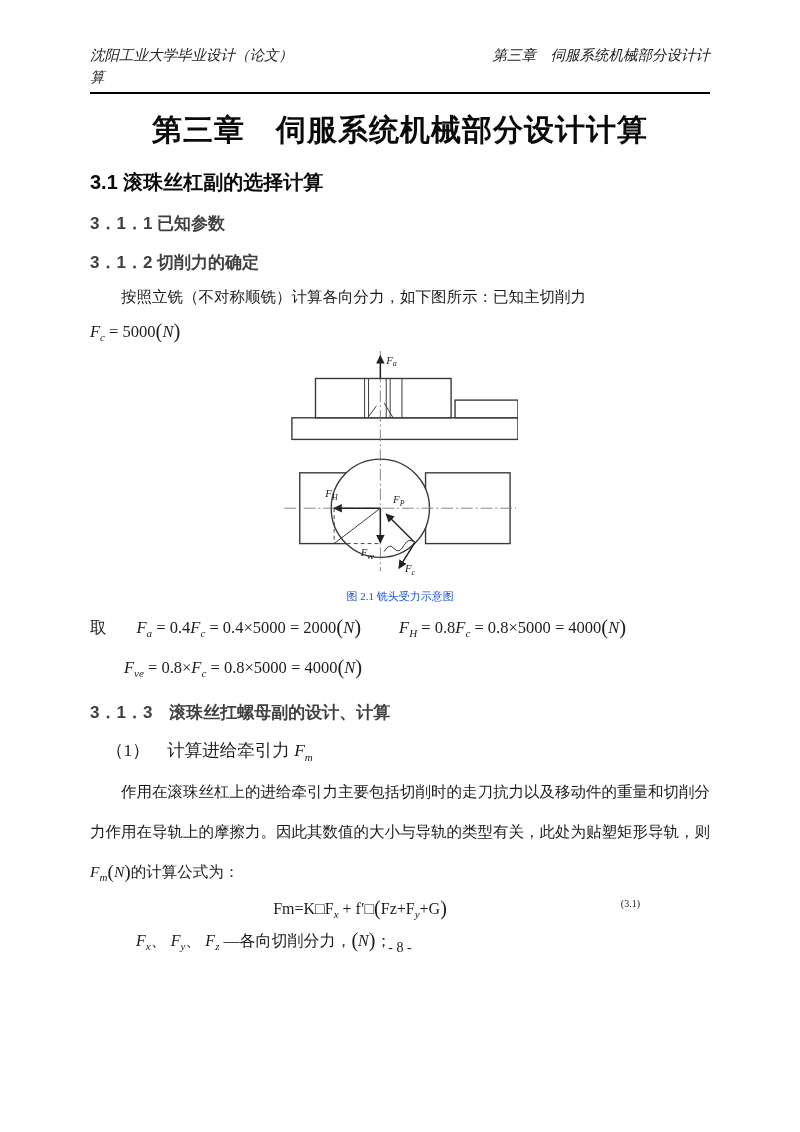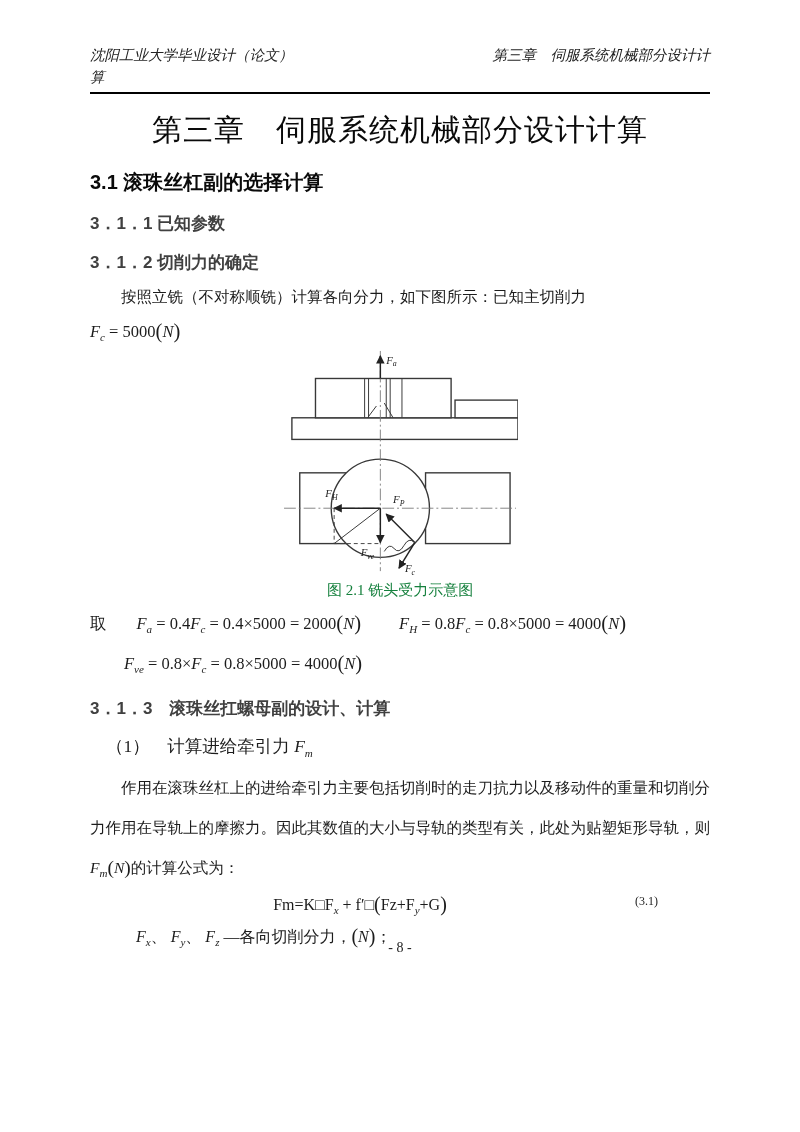--- a/index.html
+++ b/index.html
@@ -7,49 +7,49 @@
         font-family:"Liberation Serif","DejaVu Serif",serif;overflow:hidden;}
   .inner{padding:0 90px;}
 
   
   .hdr{padding-top:44px;font-style:italic;font-size:14.5px;color:#222;line-height:22px;}
   .hdr-l1{display:flex;justify-content:space-between;}
   .hdr-rule{border:none;border-top:2px solid #000;margin:4px 0 0 0;}
 
   
   .doc-title{margin:16px 0 0;text-align:center;font-family:"Liberation Sans","DejaVu Sans",sans-serif;
-             font-weight:normal;font-size:30px;letter-spacing:1px;color:#0a0a0a;}
+             font-weight:bold;font-size:30px;letter-spacing:1px;color:#0a0a0a;}
   .h2{margin:18px 0 0;font-family:"Liberation Sans","DejaVu Sans",sans-serif;font-weight:bold;font-size:20px;color:#0a0a0a;}
   .h3{margin:16px 0 0;font-family:"Liberation Sans","DejaVu Sans",sans-serif;font-weight:bold;font-size:17px;color:#404040;}
   .h313{margin-top:22px;}
 
   
   .body{margin:10px 0 0;font-size:15.5px;line-height:26px;text-indent:2em;}
   .para{margin:10px 0 0;font-size:15.5px;line-height:40px;text-align:justify;text-indent:2em;}
 
   
   .formula{font-size:16.5px;white-space:nowrap;}
   .mvar{font-style:italic;}
   .msub{font-style:italic;font-size:11px;}
   .mparen{font-size:1.25em;vertical-align:-1px;}
   .fc-line{margin-top:10px;}
   .qu-row{display:flex;align-items:baseline;margin-top:12px;font-size:16.5px;}
   .qu-row .f1{margin-left:30px;}
   .qu-row .f2{margin-left:38px;}
   .fve-line{margin-top:16px;margin-left:34px;}
   .item1{margin:14px 0 0 16px;font-size:17.5px;white-space:nowrap;}
   .eq-row{position:relative;margin-top:0;text-align:center;padding-right:80px;font-size:16px;}
-  .eq-no{position:absolute;right:52px;top:1px;font-size:12px;}
+  .eq-no{position:absolute;right:70px;top:1px;font-size:10px;}
   .qizhong{margin-top:12px;font-size:15.5px;}
   .syms{margin-top:8px;margin-left:46px;font-size:16px;}
 
   
   .fig{margin:6px 0 0;text-align:center;}
   .fig svg{display:inline-block;}
-  .figcap{font-size:15px;margin-top:0;color:#15803d;}
+  .figcap{font-size:11px;margin-top:8px;color:#1d4ed8;}
 
   
   .pageno{position:absolute;left:0;right:0;bottom:56px;text-align:center;font-size:14px;color:#222;}
 
   
   .ol{fill:#fff;stroke:#383838;stroke-width:1.4;}
   .thin{stroke:#383838;stroke-width:1;fill:none;}
   .cl{stroke:#777;stroke-width:0.9;fill:none;stroke-dasharray:12 3 2 3;}
   .dash{stroke:#444;stroke-width:1;fill:none;stroke-dasharray:4 3;}
   .arrow{stroke:#222;stroke-width:1.5;fill:none;}

